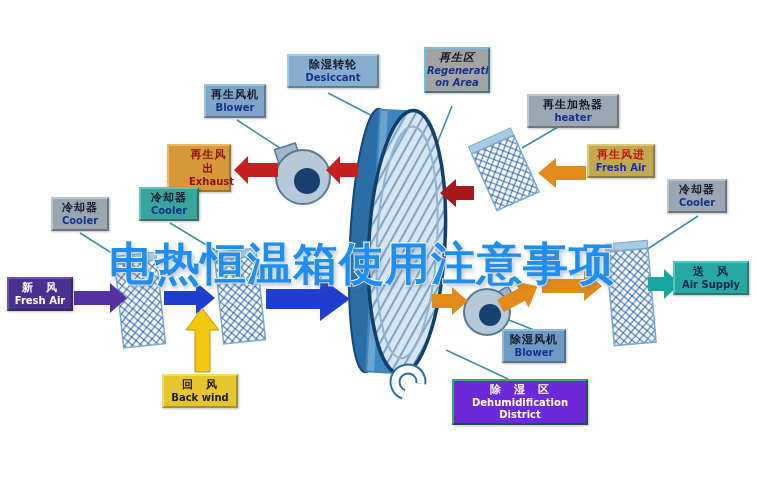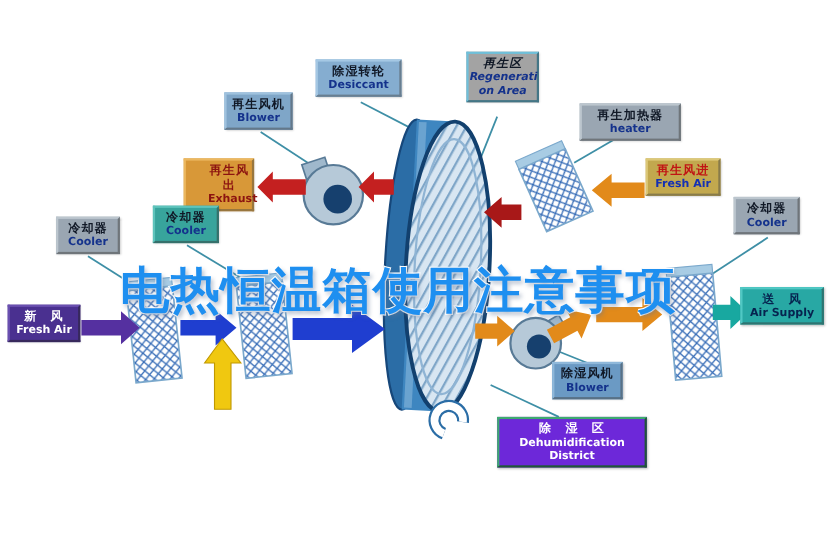--- a/index.html
+++ b/index.html
@@ -12,21 +12,21 @@
   
   .lbl{
     position:absolute;box-sizing:border-box;text-align:center;
     font-weight:bold;border:2px outset #9ab;padding:2px 1px;z-index:5;
     box-shadow:1px 1px 2px rgba(0,0,0,.25);
   }
   .lbl .zh{font-size:11px;line-height:14px;letter-spacing:1px;color:#101826;}
   .lbl .en{font-size:10px;line-height:12px;color:#14328C;}
 
   #lbl-regen-blower {left:204px;top:84px;width:62px;background:#7FA6C8;border-color:#9FC2DE;}
-  #lbl-desiccant    {left:287px;top:54px;width:78px;background:#85ADD0;border-color:#A5C8E4;}
+  #lbl-desiccant    {left:287px;top:54px;width:92px;background:#85ADD0;border-color:#A5C8E4;}
   #lbl-regen-area   {left:424px;top:47px;width:66px;background:#a3a3a3;border-color:#6FC0DA;font-style:italic;}
   #lbl-heater       {left:527px;top:94px;width:92px;background:#9AA6B2;border-color:#BCC6CE;}
   #lbl-exhaust      {left:167px;top:144px;width:64px;background:#D89838;border-color:#ECB860;padding-left:20px;}
   #lbl-exhaust .zh, #lbl-exhaust .en{color:#8C1410;}
   #lbl-cooler-left  {left:51px;top:197px;width:58px;background:#9AA6B2;border-color:#BCC6CE;}
   #lbl-cooler-mid   {left:139px;top:187px;width:60px;background:#38A49C;border-color:#5EC4BC;}
   #lbl-fresh-in     {left:587px;top:144px;width:68px;background:#C2A84E;border-color:#DCC878;}
   #lbl-fresh-in .zh{color:#C01414;} #lbl-fresh-in .en{color:#1430B4;}
   #lbl-cooler-right {left:667px;top:179px;width:60px;background:#9AA6B2;border-color:#BCC6CE;}
   #lbl-fresh-air    {left:7px;top:277px;width:66px;background:#4A3090;border-color:#6A50B0;}
@@ -184,20 +184,24 @@
   <div class="lbl" id="lbl-fresh-air">
     <div class="zh">新　风</div>
     <div class="en">Fresh Air</div>
   </div>
 
   <div class="lbl" id="lbl-air-supply">
     <div class="zh">送　风</div>
     <div class="en">Air Supply</div>
   </div>
 
+  <div class="lbl" id="lbl-back-wind">
+    <div class="zh">回　风</div>
+    <div class="en">Back wind</div>
+  </div>
 
   <div class="lbl" id="lbl-dehumid-blower">
     <div class="zh">除湿风机</div>
     <div class="en">Blower</div>
   </div>
 
   <div class="lbl" id="lbl-dehumid-area">
     <div class="zh">除　湿　区</div>
     <div class="en">Dehumidification</div>
     <div class="en">District</div>

